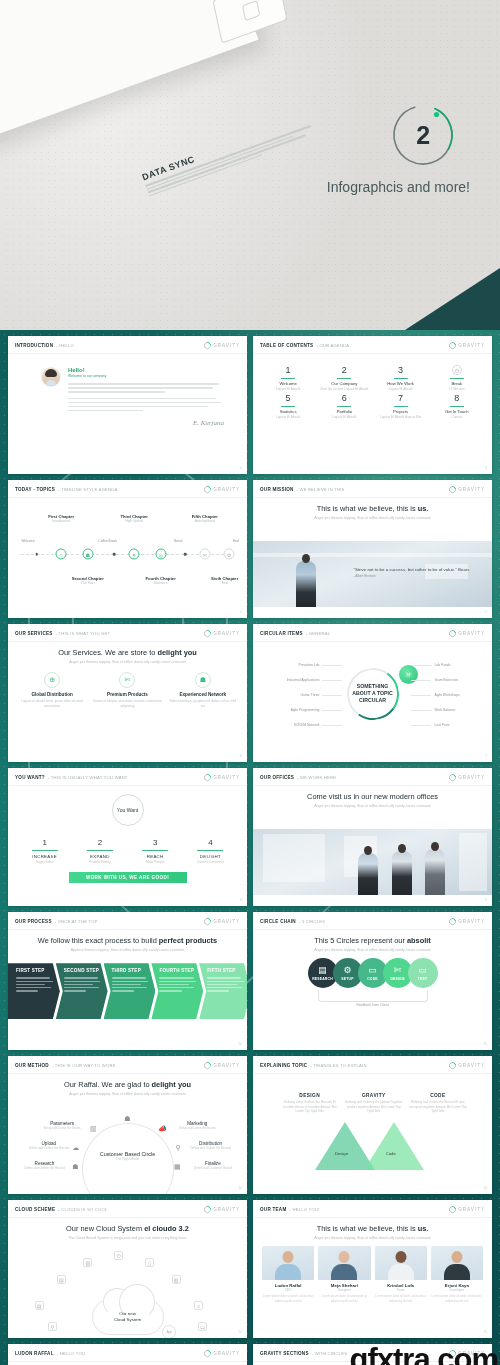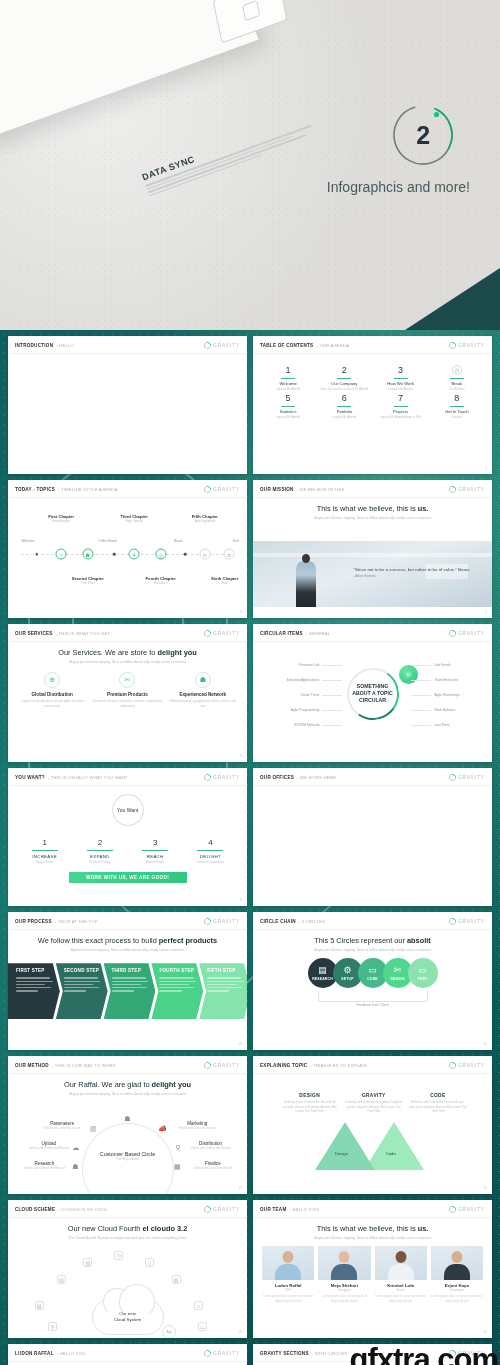--- a/index.html
+++ b/index.html
@@ -501,20 +501,42 @@
     <div class="slide">
       <div class="s-head">
         <div class="s-eyebrow">
           <span class="b">INTRODUCTION</span>
           <span class="l">- HELLO</span>
         </div>
         <div class="s-logo">
           <span class="lg-ring"></span>
           <span class="lg-t">GRAVITY</span>
         </div>
+      </div>
+      <div class="s-body">
+        <div class="intro-wrap">
+          <div class="intro-av"></div>
+          <div class="intro-right">
+            <div class="intro-hello">Hello!</div>
+            <div class="intro-tag"><em>Welcome to our company</em></div>
+            <div class="intro-p">
+              <i style="width:97%"></i>
+                <i style="width:93%"></i>
+                <i style="width:62%"></i>
+            </div>
+            <div class="intro-p">
+              <i style="width:95%"></i>
+                <i style="width:98%"></i>
+                <i style="width:90%"></i>
+                <i style="width:48%"></i>
+            </div>
+          </div>
+        </div>
+        <div class="sig">E. Kurjana</div>
+        <div class="pgnum">2</div>
       </div>
     </div>
 
     <div class="slide">
       <div class="s-head">
         <div class="s-eyebrow">
           <span class="b">TABLE OF CONTENTS</span>
           <span class="l">- OUR AGENDA</span>
         </div>
         <div class="s-logo">
@@ -787,20 +809,33 @@
       <div class="s-head">
         <div class="s-eyebrow">
           <span class="b">OUR OFFICES</span>
           <span class="l">- WE WORK HERE</span>
         </div>
         <div class="s-logo">
           <span class="lg-ring"></span>
           <span class="lg-t">GRAVITY</span>
         </div>
       </div>
+      <div class="s-body">
+        <div class="s-title">Come visit us in our new modern offices</div>
+        <div class="s-sub">Augre per themeu toppirq, Sisa ut toffee donut ally candy canes croissant</div>
+        <div class="photo">
+          <div class="blur-bar" style="left:4%;top:8%;width:26%;height:72%"></div>
+          <div class="blur-bar" style="left:38%;top:10%;width:14%;height:62%"></div>
+          <div class="blur-bar" style="left:86%;top:6%;width:12%;height:88%"></div>
+          <div class="ph-person" style="left:44%;height:42px;background:linear-gradient(#b6c9d6 0%,#cfdde7 26%,#2b3136 60%,#21262a 100%)"></div>
+          <div class="ph-person" style="left:58%;height:44px;background:linear-gradient(#c3cfd8 0%,#dbe4ea 24%,#2e3338 58%,#23282c 100%)"></div>
+          <div class="ph-person" style="left:72%;height:46px;background:linear-gradient(#c9d3da 0%,#dfe6ea 24%,#6a7178 56%,#565d63 100%)"></div>
+        </div>
+        <div class="pgnum">9</div>
+      </div>
     </div>
 
     <div class="slide">
       <div class="s-head">
         <div class="s-eyebrow">
           <span class="b">OUR PROCESS</span>
           <span class="l">- ONCE AT THE TOP</span>
         </div>
         <div class="s-logo">
           <span class="lg-ring"></span>
@@ -1016,21 +1051,21 @@
           <span class="b">CLOUD SCHEME</span>
           <span class="l">- CLOUDS IS SO COOL</span>
         </div>
         <div class="s-logo">
           <span class="lg-ring"></span>
           <span class="lg-t">GRAVITY</span>
         </div>
       </div>
       <div class="s-body">
         <div class="s-title">
-          <span>Our new Cloud Fourth </span><b>el cloudo 3.2</b>
+          <span>Our new Cloud System </span><b>el cloudo 3.2</b>
         </div>
         <div class="s-sub">The Cloud Based System is mega cool and you can store everything there</div>
         <div class="cloud-wrap">
           <div class="cl-ico" style="left:18%;top:34%">▤</div>
           <div class="cl-ico" style="left:30%;top:16%">▨</div>
           <div class="cl-ico" style="left:44%;top:8%">◷</div>
           <div class="cl-ico" style="left:58%;top:16%">▯</div>
           <div class="cl-ico" style="left:70%;top:34%">▥</div>
           <div class="cl-ico" style="left:8%;top:62%">▤</div>
           <div class="cl-ico" style="left:80%;top:62%">♫</div>

